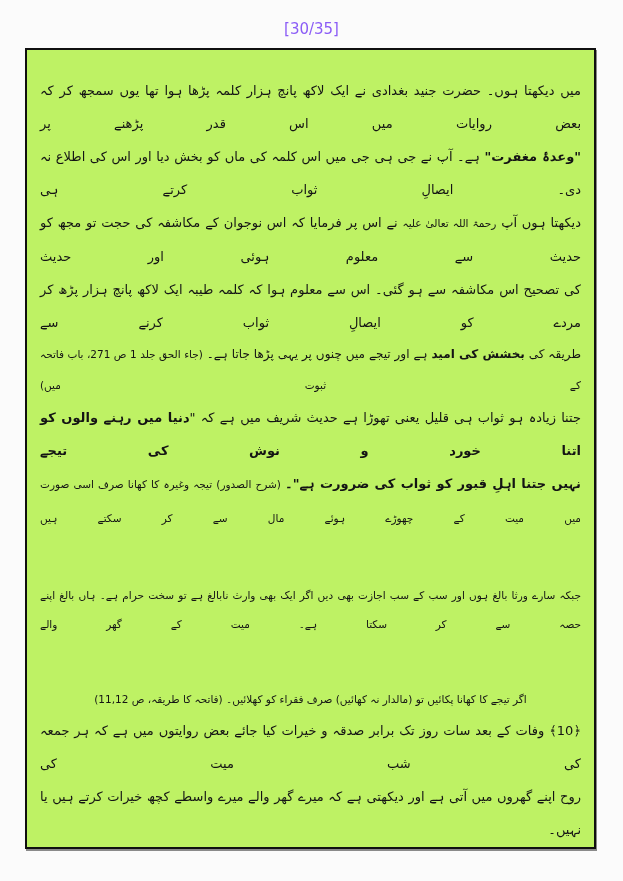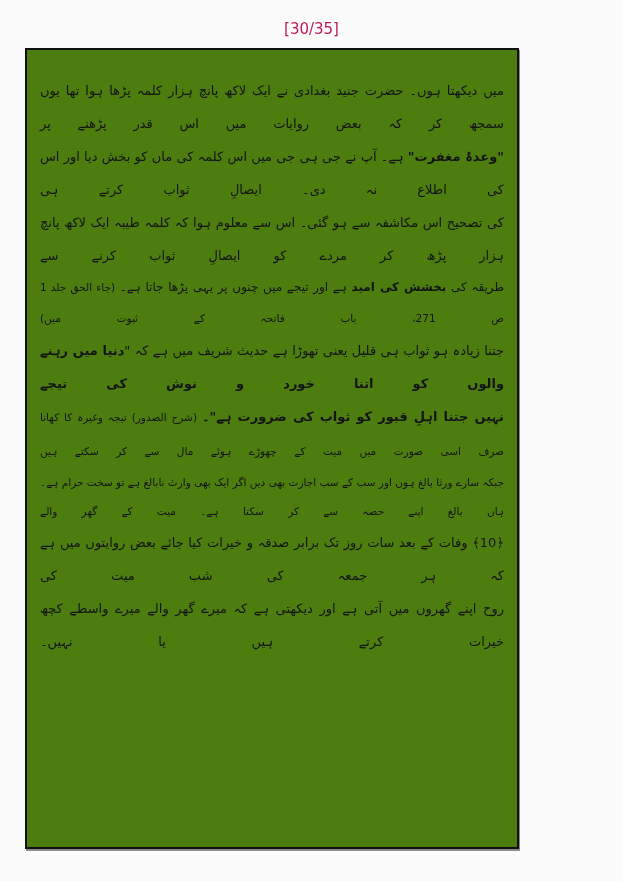--- a/index.html
+++ b/index.html
@@ -5,52 +5,54 @@
   html,body{margin:0;padding:0;}
   body{
     width:623px;height:881px;position:relative;
     background:#fbfbfb;
     font-family:"DejaVu Sans",sans-serif;
     color:#141414;
     overflow:hidden;
   }
   .page-header{
     position:absolute;top:20px;left:0;width:100%;
-    text-align:center;font-size:15px;color:#be185d;
+    text-align:center;font-size:15px;color:#8b5cf6;
     font-family:"DejaVu Sans",sans-serif;
   }
   .frame{
-    position:absolute;left:25px;top:48px;width:494px;height:801px;
+    position:absolute;left:25px;top:48px;width:571px;height:801px;
     border:2px solid #101010;
     box-shadow:1px 2px 0 rgba(0,0,0,0.45);
-    background:#4d7c0f;
+    background:#bef264;
     box-sizing:border-box;
     padding:24px 13px 8px 13px;
     direction:rtl;
     overflow:hidden;
   }
   .ln{width:100%;}
   .n{font-size:13px;line-height:33px;}
   .md{font-size:12px;line-height:31px;}
-  .smln{font-size:10.5px;line-height:29px;}
+  .smln{font-size:10.5px;line-height:29px;margin-top:46px;}
   .just{text-align:justify;text-align-last:justify;text-justify:inter-word;}
   .center{text-align:center;text-align-last:center;}
   .b{font-weight:bold;}
   .smseg{font-size:10.5px;}
 </style>
 </head>
 <body>
 
 <div class="page-header">[30/35]</div>
 
 <div class="frame">
   <div>
       <div class="ln n just"><span>میں دیکھتا ہوں۔ حضرت جنید بغدادی نے ایک لاکھ پانچ ہزار کلمہ پڑھا ہوا تھا یوں سمجھ کر کہ بعض روایات میں اس قدر پڑھنے پر</span></div>
       <div class="ln n just"><span class="b">"وعدۂ مغفرت"</span><span> ہے۔ آپ نے جی ہی جی میں اس کلمہ کی ماں کو بخش دیا اور اس کی اطلاع نہ دی۔ ایصالِ ثواب کرتے ہی</span></div>
+      <div class="ln n just"><span>دیکھتا ہوں آپ </span><span class="smseg">رحمۃ اللہ تعالیٰ علیہ</span><span> نے اس پر فرمایا کہ اس نوجوان کے مکاشفہ کی حجت تو مجھ کو حدیث سے معلوم ہوئی اور حدیث</span></div>
       <div class="ln n just"><span>کی تصحیح اس مکاشفہ سے ہو گئی۔ اس سے معلوم ہوا کہ کلمہ طیبہ ایک لاکھ پانچ ہزار پڑھ کر مردے کو ایصالِ ثواب کرنے سے</span></div>
       <div class="ln md just"><span>طریقہ کی </span><span class="b">بخشش کی امید</span><span> ہے اور تیجے میں چنوں پر یہی پڑھا جاتا ہے۔ </span><span class="smseg">(جاء الحق جلد 1 ص 271، باب فاتحہ کے ثبوت میں)</span></div>
       <div class="ln n just"><span>جتنا زیادہ ہو ثواب ہی قلیل یعنی تھوڑا ہے حدیث شریف میں ہے کہ "</span><span class="b">دنیا میں رہنے والوں کو اتنا خورد و نوش کی تیجے</span></div>
       <div class="ln n just"><span class="b">نہیں جتنا اہلِ قبور کو ثواب کی ضرورت ہے"۔</span><span class="smseg"> (شرح الصدور) </span><span class="smseg">تیجہ وغیرہ کا کھانا صرف اسی صورت میں میت کے چھوڑے ہوئے مال سے کر سکتے ہیں</span></div>
       <div class="ln smln just"><span>جبکہ سارے ورثا بالغ ہوں اور سب کے سب اجازت بھی دیں اگر ایک بھی وارث نابالغ ہے تو سخت حرام ہے۔ ہاں بالغ اپنے حصہ سے کر سکتا ہے۔ میت کے گھر والے</span></div>
+      <div class="ln smln center"><span>اگر تیجے کا کھانا پکائیں تو (مالدار نہ کھائیں) صرف فقراء کو کھلائیں۔ (فاتحہ کا طریقہ، ص 11,12)</span></div>
       <div class="ln n just"><span>﴿10﴾ وفات کے بعد سات روز تک برابر صدقہ و خیرات کیا جائے بعض روایتوں میں ہے کہ ہر جمعہ کی شب میت کی</span></div>
       <div class="ln n just"><span>روح اپنے گھروں میں آتی ہے اور دیکھتی ہے کہ میرے گھر والے میرے واسطے کچھ خیرات کرتے ہیں یا نہیں۔ </span></div>
     </div>
 </div>
 
 </body></html>

